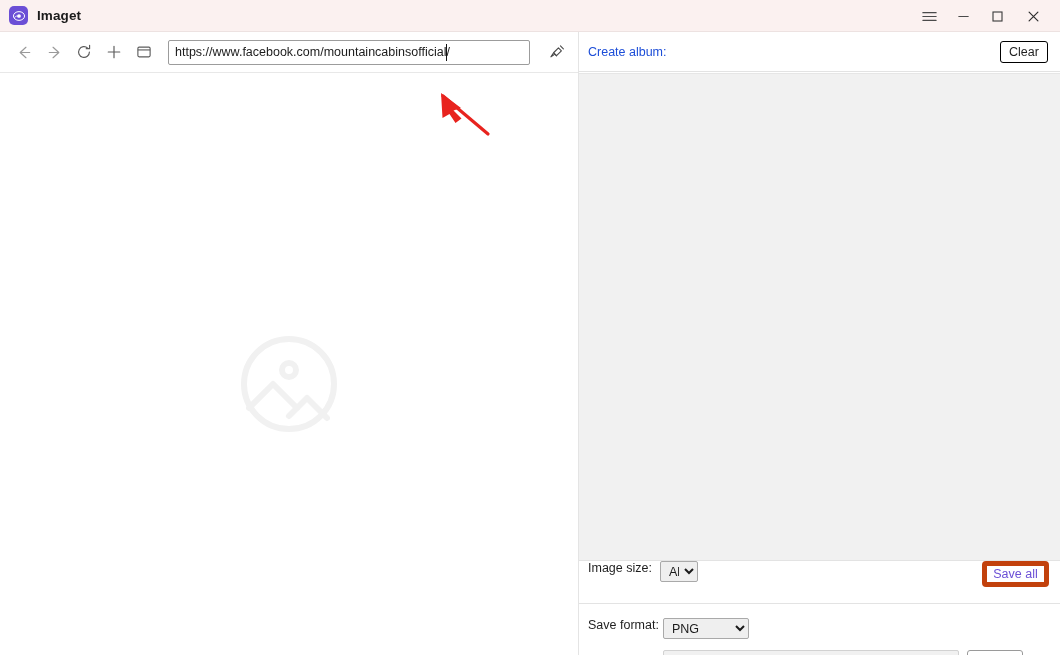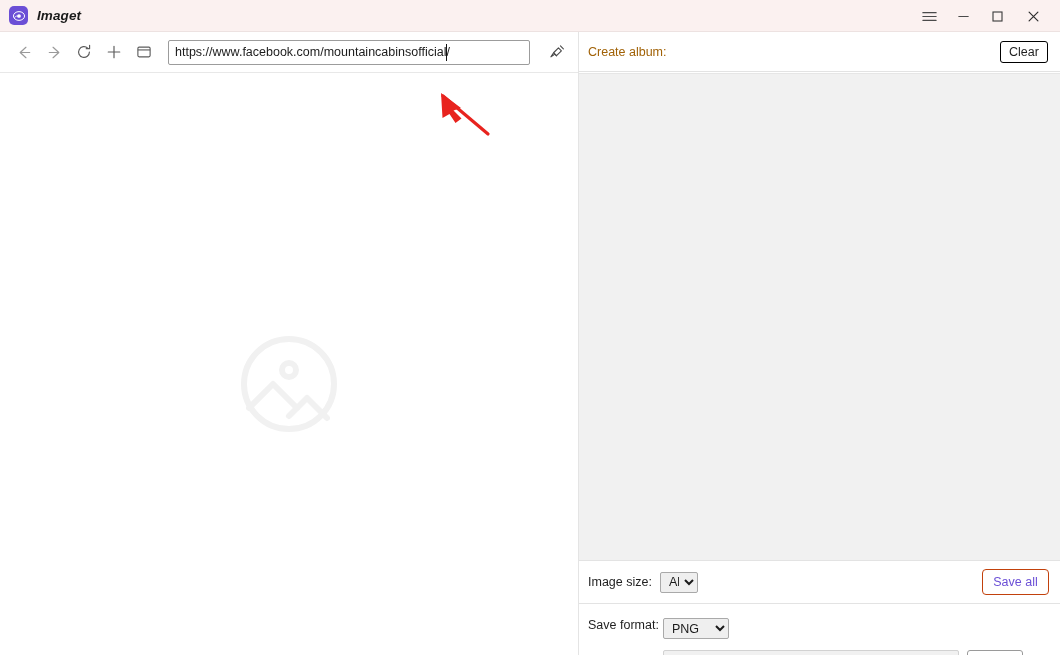--- a/index.html
+++ b/index.html
@@ -17,21 +17,21 @@
     background: #ffffff;
   }
 
   
   .titlebar {
     position: absolute; left: 0; top: 0;
     width: 1060px; height: 32px;
     background: #fbf1f0;
     border-bottom: 1px solid #ede2e1;
     box-sizing: border-box;
-    display: flex; align-items: center; font-style: italic;
+    display: flex; align-items: center;
   }
   .app-logo {
     width: 19px; height: 19px;
     margin-left: 9px;
     border-radius: 5px;
     background: #6b4fd6;
     display: flex; align-items: center; justify-content: center;
     flex: none;
   }
   .app-logo svg { display: block; }
@@ -140,21 +140,21 @@
     position: absolute; left: 0; top: 0;
     width: 481px; height: 40px;
     background: #ffffff;
     border-bottom: 1px solid #e3e3e3;
     box-sizing: border-box;
     display: flex; align-items: center;
   }
   .album-label {
     margin-left: 9px;
     font-size: 12.5px;
-    color: #a16207;
+    color: #1d4ed8;
     white-space: nowrap;
   }
   .album-input {
     margin-left: 8px;
     width: 212px; height: 20px;
     box-sizing: border-box;
     border: 1px solid #dcdcdc;
     border-radius: 2px;
     background: #f0f0f0;
     font-family: "Liberation Sans", sans-serif;
@@ -186,21 +186,21 @@
     box-sizing: border-box;
   }
 
   .size-bar {
     position: absolute; left: 0; top: 528px;
     width: 481px; height: 44px;
     background: #ffffff;
     border-top: 1px solid #e3e3e3;
     border-bottom: 1px solid #e3e3e3;
     box-sizing: border-box;
-    display: flex; align-items: center;
+    display: flex; align-items: flex-start;
   }
   .size-label {
     margin-left: 9px;
     font-size: 12.5px; color: #1f1f1f;
     white-space: nowrap;
   }
   .native-select {
     margin-left: 8px;
     height: 21px;
     box-sizing: border-box;
@@ -210,41 +210,41 @@
     background: #efefef;
     border: 1px solid #a9a9a9;
     border-radius: 2px;
     padding: 0 2px 0 4px;
   }
   .size-select { width: 38px; }
   .saveall-btn {
     position: absolute; right: 11px;
     width: 67px; height: 26px;
     box-sizing: border-box;
-    border: 1px solid #c2410c;
+    border: 5px solid #c2410c;
     border-radius: 4px;
     background: #ffffff;
     font-family: "Liberation Sans", sans-serif;
     font-size: 12.5px;
     color: #6b4fd6;
     cursor: pointer;
     padding: 0;
   }
 
   .format-row {
     position: absolute; left: 0; top: 586px;
     width: 481px; height: 26px;
     display: flex; align-items: flex-start;
   }
   .format-label {
     margin-left: 9px; width: 71px;
     font-size: 12.5px; color: #1f1f1f;
     white-space: nowrap;
   }
-  .format-select { margin-left: 4px; width: 66px; }
+  .format-select { margin-left: 4px; width: 86px; }
 
   .location-row {
     position: absolute; left: 0; top: 616px;
     width: 481px; height: 26px;
     display: flex; align-items: center;
   }
   .location-label {
     margin-left: 9px; width: 71px;
     font-size: 12.5px; color: #1f1f1f;
     white-space: nowrap;

